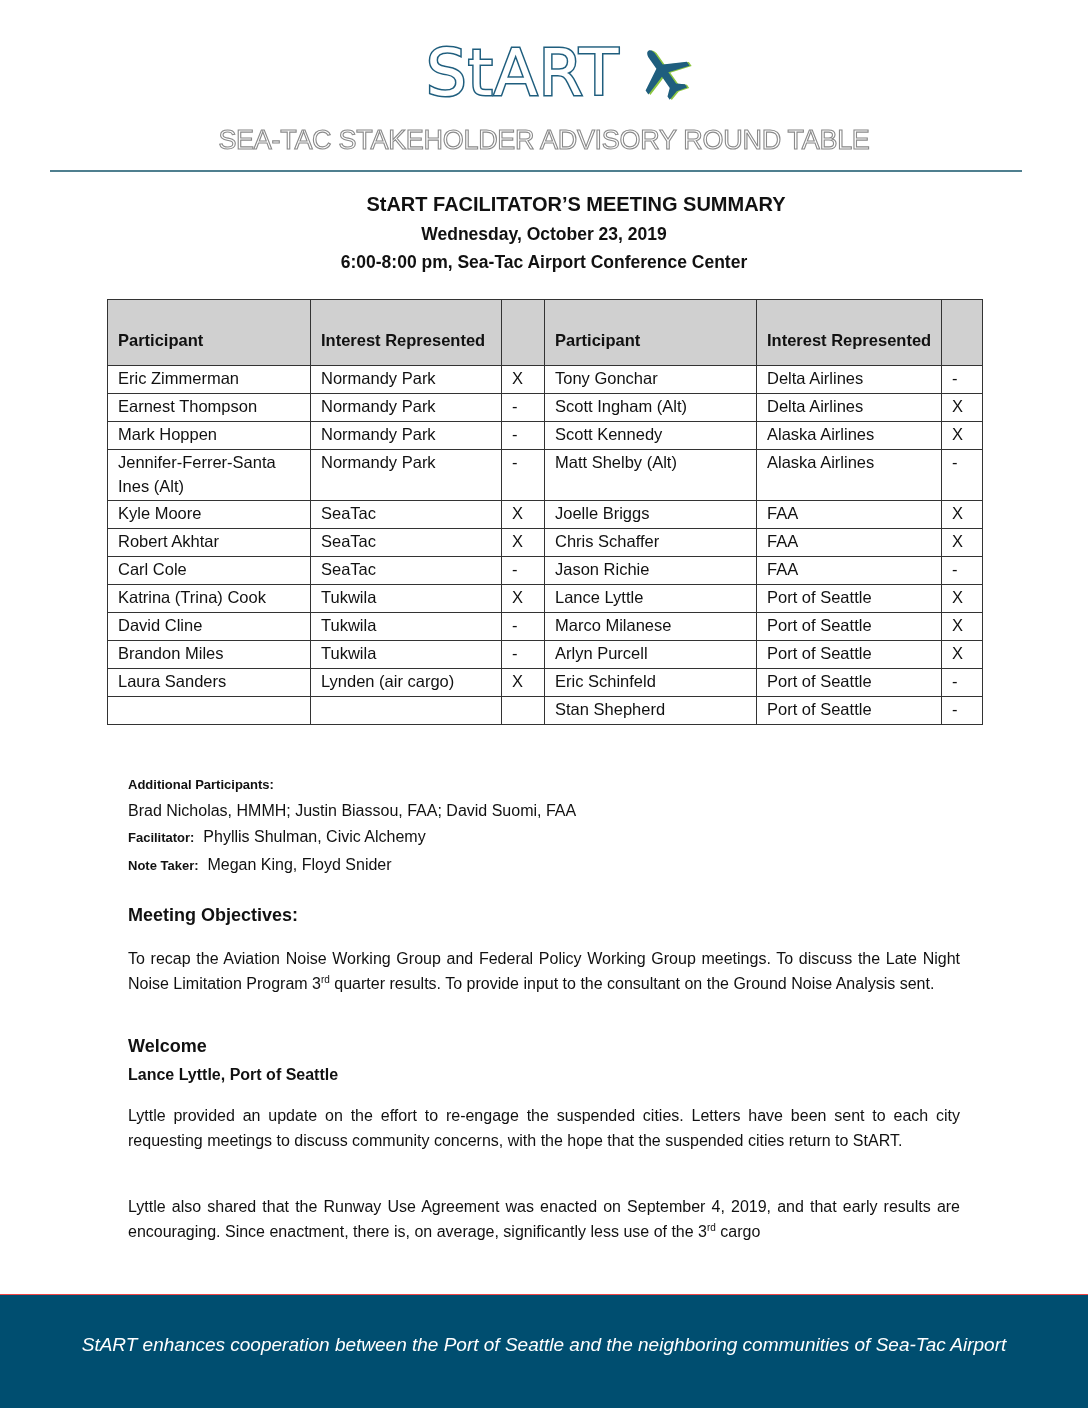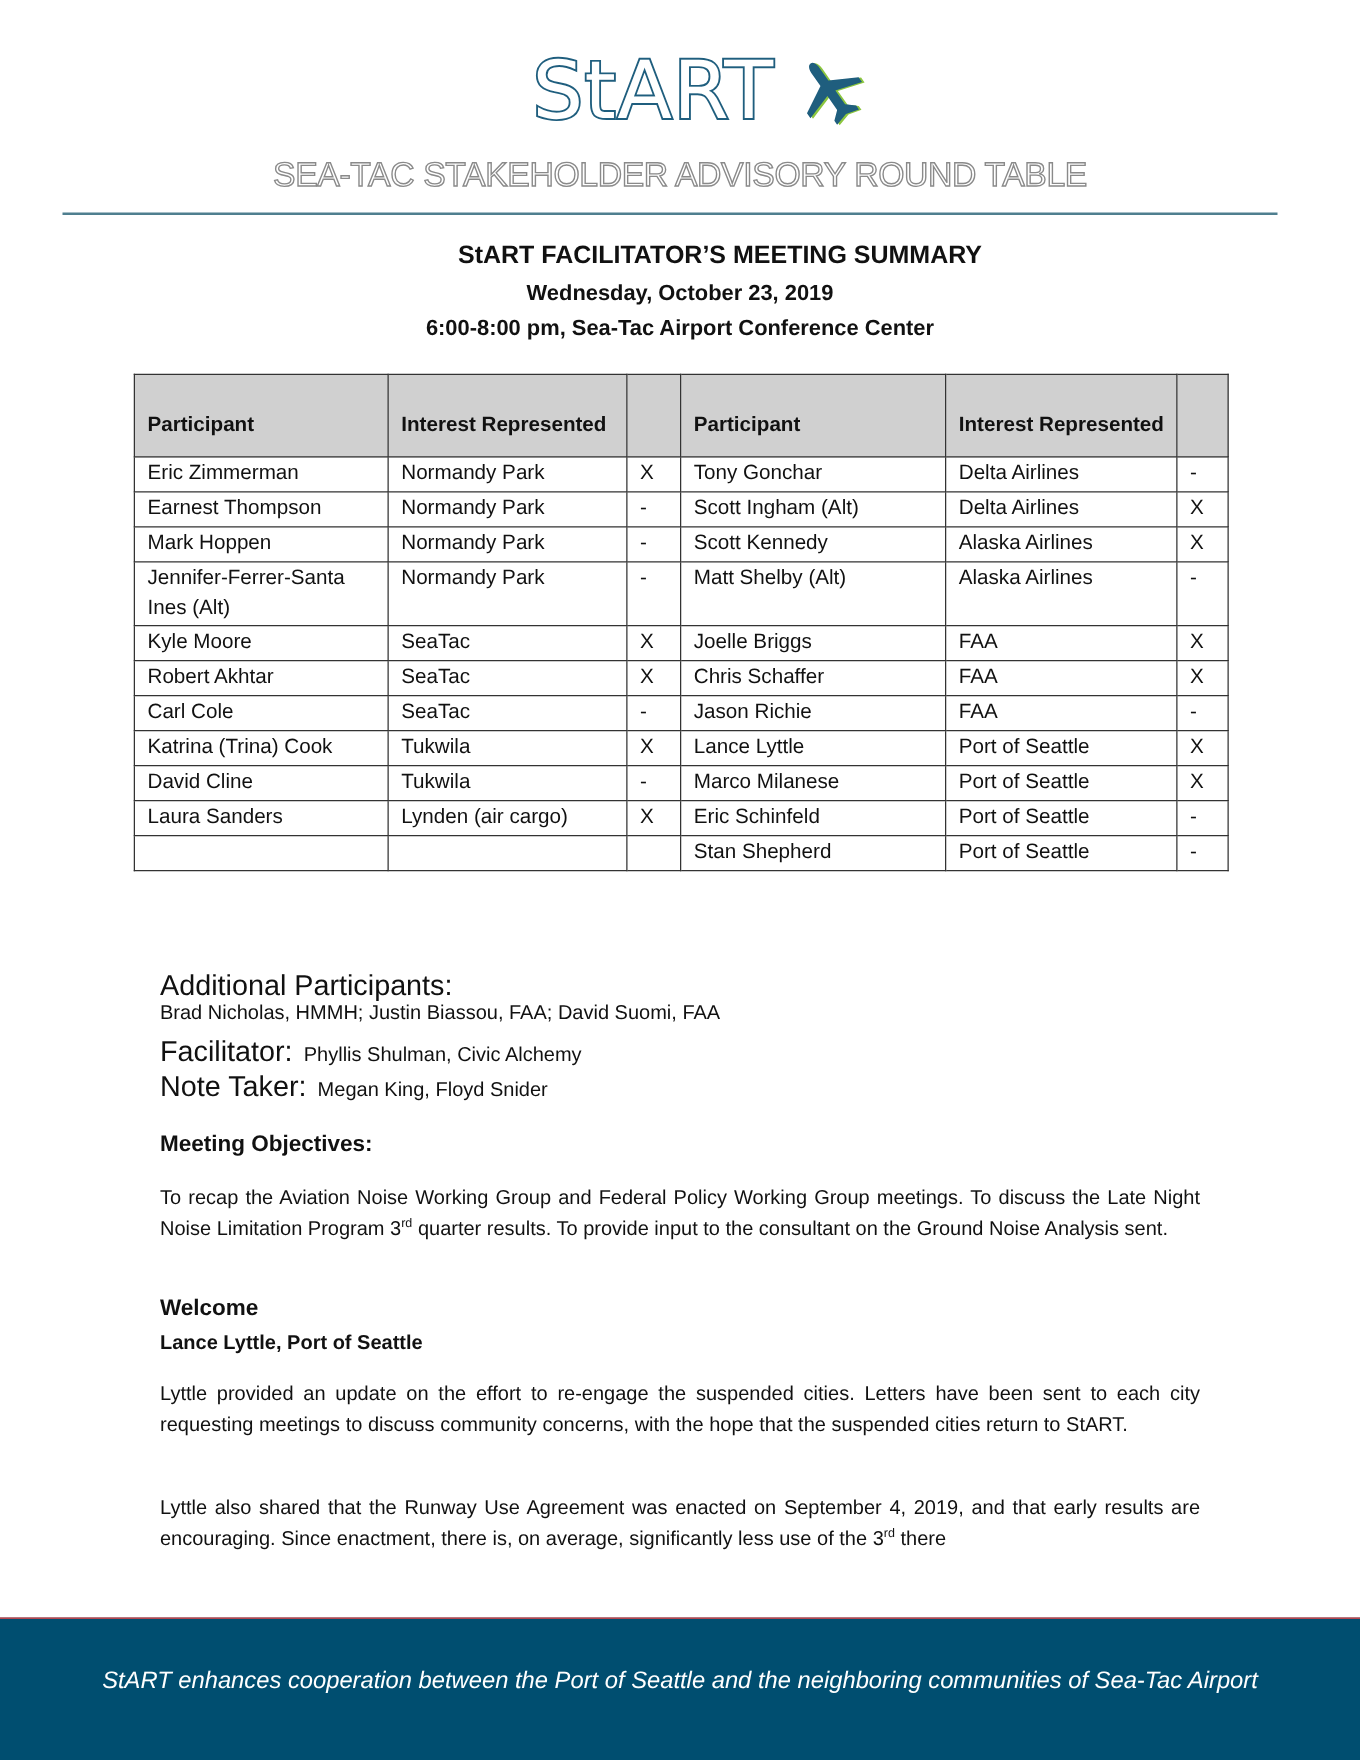--- a/index.html
+++ b/index.html
@@ -49,21 +49,21 @@
     line-height: 24px; text-align: left;
   }
   table.att th {
     background: #d0d0d0; font-weight: bold; vertical-align: bottom; height: 52px;
     line-height: 24px; padding-bottom: 13px;
   }
   table.att tr.tall td { height: 50px; }
   .c1 { width: 192px; } .c2 { width: 180px; } .c3 { width: 32px; }
   .c4 { width: 201px; } .c5 { width: 174px; } .c6 { width: 30px; }
   .block { position: absolute; left: 128px; font-size: 16px; }
-  .lbl { font-weight: normal; font-size: 23px; }
+  .lbl { font-weight: bold; font-size: 13px; }
   .h3 { font-weight: bold; font-size: 18px; }
   .para {
     position: absolute; left: 128px; width: 832px; font-size: 16px; line-height: 25px;
     text-align: justify;
   }
   sup { font-size: 10px; line-height: 0; }
   .footer {
     position: absolute; left: 0; top: 1294px; width: 1088px; height: 114px;
     background: #004e70; border-top: 1px solid #ef4444;
   }
@@ -170,20 +170,28 @@
       </tr>
       <tr>
         <td class="c1">David Cline</td>
         <td class="c2">Tukwila</td>
         <td class="c3">-</td>
         <td class="c4">Marco Milanese</td>
         <td class="c5">Port of Seattle</td>
         <td class="c6">X</td>
       </tr>
       <tr>
+        <td class="c1">Brandon Miles</td>
+        <td class="c2">Tukwila</td>
+        <td class="c3">-</td>
+        <td class="c4">Arlyn Purcell</td>
+        <td class="c5">Port of Seattle</td>
+        <td class="c6">X</td>
+      </tr>
+      <tr>
         <td class="c1">Laura Sanders</td>
         <td class="c2">Lynden (air cargo)</td>
         <td class="c3">X</td>
         <td class="c4">Eric Schinfeld</td>
         <td class="c5">Port of Seattle</td>
         <td class="c6">-</td>
       </tr>
       <tr>
         <td class="c1"></td>
         <td class="c2"></td>
@@ -207,17 +215,17 @@
   <span class="lbl">Note Taker:</span>&nbsp;
   <span>Megan King, Floyd Snider</span>
 </div>
 
 <div class="block h3" style="top:905px;">Meeting Objectives:</div>
 <div class="para" style="top:946px;"><span>To recap the Aviation Noise Working Group and Federal Policy Working Group meetings. To discuss the Late Night Noise Limitation Program 3</span><sup>rd</sup><span> quarter results. To provide input to the consultant on the Ground Noise Analysis sent.</span></div>
 
 <div class="block h3" style="top:1036px;">Welcome</div>
 <div class="block" style="top:1066px; font-weight:bold; font-size:16px;">Lance Lyttle, Port of Seattle</div>
 <div class="para" style="top:1103px;">Lyttle provided an update on the effort to re-engage the suspended cities. Letters have been sent to each city requesting meetings to discuss community concerns, with the hope that the suspended cities return to StART.</div>
-<div class="para" style="top:1194px;"><span>Lyttle also shared that the Runway Use Agreement was enacted on September 4, 2019, and that early results are encouraging. Since enactment, there is, on average, significantly less use of the 3</span><sup>rd</sup><span> there</span></div>
+<div class="para" style="top:1194px;"><span>Lyttle also shared that the Runway Use Agreement was enacted on September 4, 2019, and that early results are encouraging. Since enactment, there is, on average, significantly less use of the 3</span><sup>rd</sup><span> cargo</span></div>
 
 <div class="footer">
   <div class="footer-text">StART enhances cooperation between the Port of Seattle and the neighboring communities of Sea-Tac Airport</div>
 </div>
 
 </body></html>

